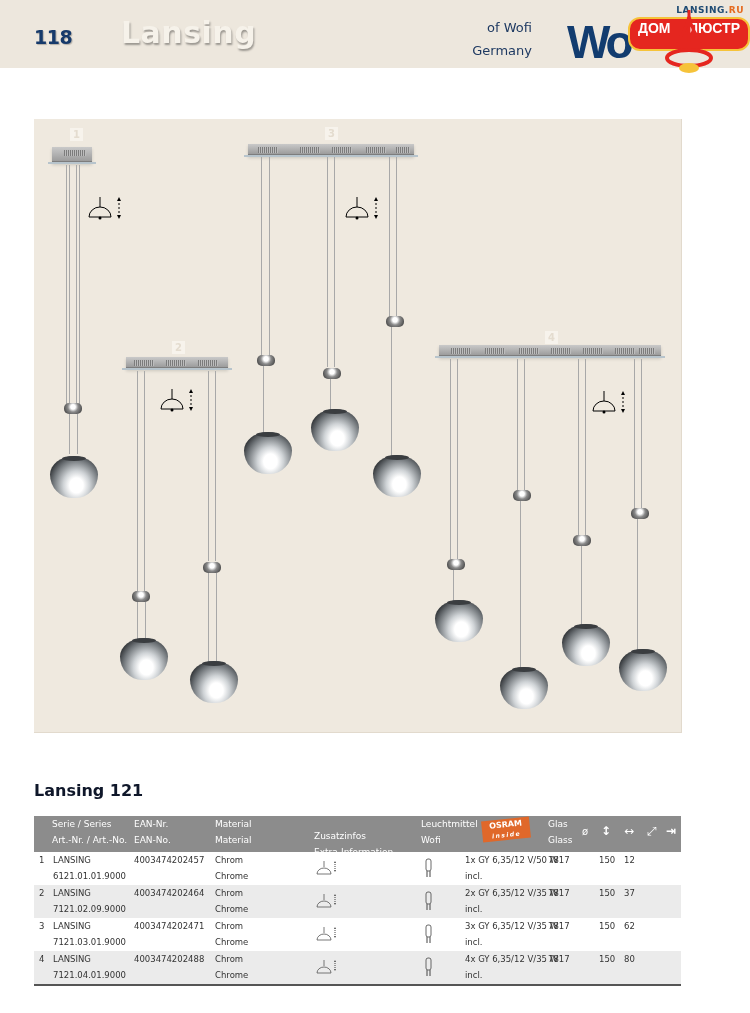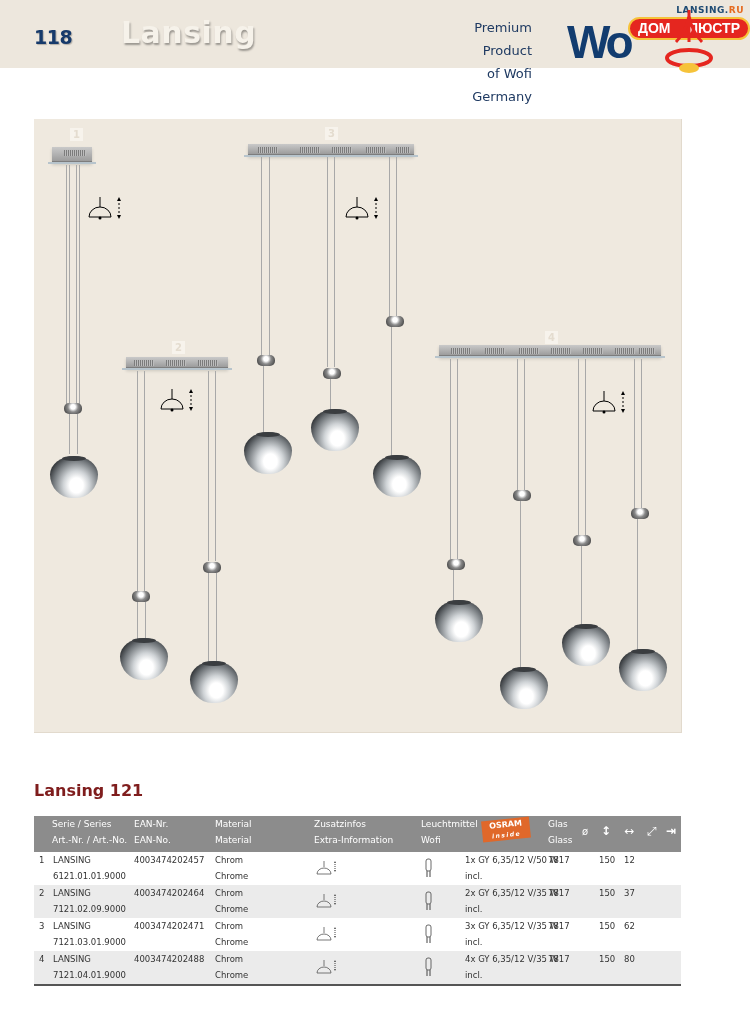--- a/index.html
+++ b/index.html
@@ -6,56 +6,55 @@
   body { width: 750px; height: 1013px; background: #ffffff; font-family: "DejaVu Sans", sans-serif; position: relative; overflow: hidden; }
   .header { position: absolute; left: 0; top: 0; width: 750px; height: 68px; background: #ede7dd; }
   .page-num { position: absolute; left: 34px; top: 26px; font-size: 19px; font-weight: bold; color: #163a6b; text-shadow: 1px 1px 1px rgba(0,0,0,0.25); letter-spacing: -0.5px; }
   .series-title { position: absolute; left: 121px; top: 15px; font-size: 30px; font-weight: bold; color: #f6f2ea; text-shadow: 1px 2px 2px rgba(0,0,0,0.35); letter-spacing: 0.5px; }
   .premium { position: absolute; left: 428px; top: 16px; font-size: 13px; color: #1f3a62; line-height: 23px; text-align: right; width: 104px; }
   .wofi-logo { position: absolute; left: 567px; top: 15px; }
   .wofi-logo span { font-size: 46px; font-weight: bold; color: #123c6f; letter-spacing: -4px; font-family: "Liberation Sans", sans-serif; }
   .dom-logo { position: absolute; left: 622px; top: 2px; width: 128px; height: 70px; }
   .dom-url { position: absolute; right: 6px; top: 3px; font-size: 9px; font-weight: bold; color: #1f4b73; letter-spacing: 0.5px; }
   .dom-url .ru { color: #e56a1f; }
-  .dom-pill { position: absolute; left: 6px; top: 15px; width: 122px; height: 23px; background: #e5261f; border: 2px solid #f6c33a; border-radius: 12px; }
+  .dom-pill { position: absolute; left: 6px; top: 15px; width: 122px; height: 34px; background: #e5261f; border: 2px solid #f6c33a; border-radius: 12px; }
   .dom-pill .l1 { position: absolute; left: 8px; top: 1px; color: #fff; font-weight: bold; font-size: 14px; font-family: "Liberation Sans", sans-serif; }
   .dom-pill .l2 { position: absolute; right: 8px; top: 1px; color: #fff; font-weight: bold; font-size: 14px; font-family: "Liberation Sans", sans-serif; }
 
   .photo-panel { position: absolute; left: 34px; top: 119px; width: 648px; height: 614px; background: #efe9df; border-right: 1px solid #e2dacd; border-bottom: 1px solid #e2dacd; }
   .canopy { position: absolute; background: linear-gradient(#c9c9c9, #9c9c9c); border-bottom: 2px solid #7d7d7d; box-shadow: 0 2px 3px rgba(0,0,0,0.15); }
   .canopy::after { content: ""; position: absolute; left: -4px; right: -4px; bottom: -3px; height: 2px; background: #b7c4cc; }
   .vent { position: absolute; top: 3px; height: 6px; width: 20px; background: repeating-linear-gradient(90deg,#7c7c7c 0 1px,#bdbdbd 1px 2px); }
   .variant-num { position: absolute; width: 13px; height: 13px; background: #f7f3ec; color: #e4dccf; font-size: 10px; font-weight: bold; text-align: center; line-height: 13px; }
   .wire { position: absolute; width: 1px; background: #a8a8a8; }
   .coupler { position: absolute; width: 18px; height: 11px; border-radius: 5px; background: radial-gradient(circle at 50% 35%, #ffffff 0 20%, #8b8b8b 45%, #2f2f2f 100%); }
   .globe { position: absolute; width: 48px; height: 42px; border-radius: 50% 50% 46% 46% / 44% 44% 56% 56%; background: radial-gradient(ellipse at 55% 70%, #ffffff 0 18%, #cfd3d6 35%, #6f7478 62%, #2c2f32 80%, #5b6064 100%); }
   .globe::before { content: ""; position: absolute; left: 12px; top: 0; width: 24px; height: 5px; border-radius: 50%; background: #3a3d40; }
   .height-icon { position: absolute; width: 36px; height: 26px; }
 
-  .product-title { position: absolute; left: 34px; top: 781px; font-size: 16px; font-weight: bold; color: #7f1d1d; }
+  .product-title { position: absolute; left: 34px; top: 781px; font-size: 16px; font-weight: bold; color: #0f172a; }
   .table { position: absolute; left: 34px; top: 816px; width: 647px; }
   .thead { height: 36px; background: #8c8c8c; position: relative; color: #fff; font-size: 9px; }
   .th { position: absolute; line-height: 16px; font-family: "DejaVu Sans", sans-serif; }
   .osram { position: absolute; left: 448px; top: 3px; width: 48px; height: 21px; background: #e0682a; transform: rotate(-6deg); color: #fff; text-align: center; font-size: 8px; font-weight: bold; line-height: 10px; padding-top: 1px; }
   .osram small { display: block; font-size: 6px; letter-spacing: 1.5px; font-style: italic; }
   .row { height: 33px; position: relative; font-size: 8.5px; color: #333; }
   .row.alt { background: #ebebeb; }
   .td { position: absolute; line-height: 16px; }
   .table-bottom { height: 2px; background: #555; }
   .lamp-icon { position: absolute; left: 391px; top: 6px; width: 7px; height: 20px; }
   .info-icon { position: absolute; left: 281px; top: 7px; width: 22px; height: 18px; }
 </style>
 </head>
 <body>
 
 <div class="header">
   <div class="page-num">118</div>
   <div class="series-title">Lansing</div>
   <div class="premium">
-    <div>Premium Product</div>
     <div>of Wofi Germany</div>
   </div>
   <div class="wofi-logo"><span>Wo</span></div>
   <div class="dom-logo">
     <div class="dom-url"><span>LANSING.</span><span class="ru">RU</span></div>
     <div class="dom-pill">
       <span class="l1">ДОМ</span>
       <span class="l2">ЛЮСТР</span>
     </div>
     <svg style="position:absolute;left:42px;top:6px" width="50" height="66">
@@ -190,21 +189,21 @@
         <div>Art.-Nr. / Art.-No.</div>
       </div>
     <div class="th" style="left:100px;top:0">
         <div>EAN-Nr.</div>
         <div>EAN-No.</div>
       </div>
     <div class="th" style="left:181px;top:0">
         <div>Material</div>
         <div>Material</div>
       </div>
-    <div class="th" style="left:280px;top:0">
+    <div class="th" style="left:280px;top:12px">
         <div>Zusatzinfos</div>
         <div>Extra-Information</div>
       </div>
     <div class="th" style="left:387px;top:0">
         <div>Leuchtmittel</div>
         <div>Wofi</div>
       </div>
     <div class="osram"><span>OSRAM</span><small>inside</small></div>
     <div class="th" style="left:514px;top:0">
         <div>Glas</div>

